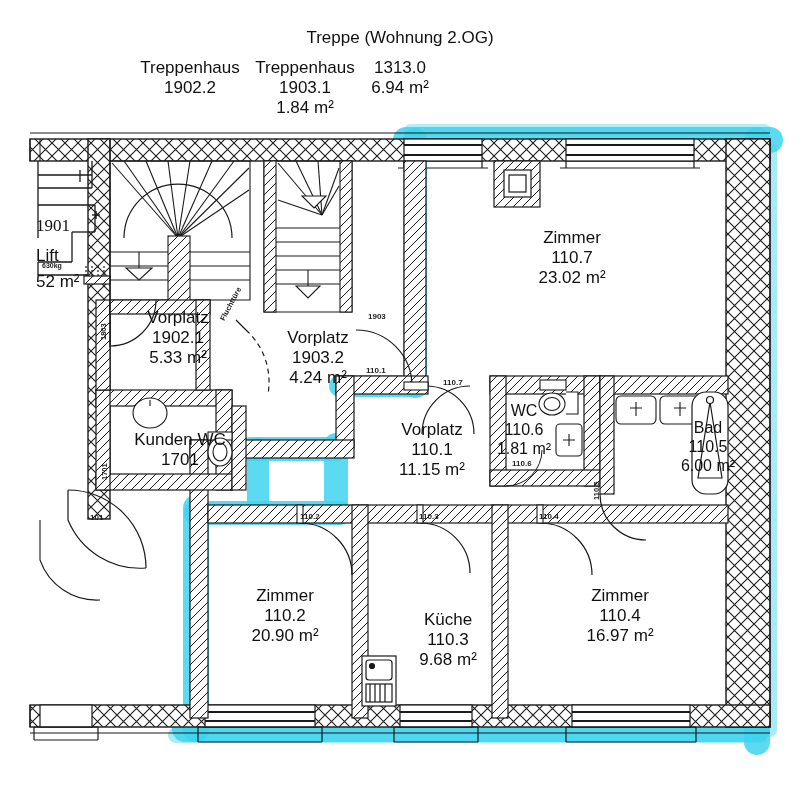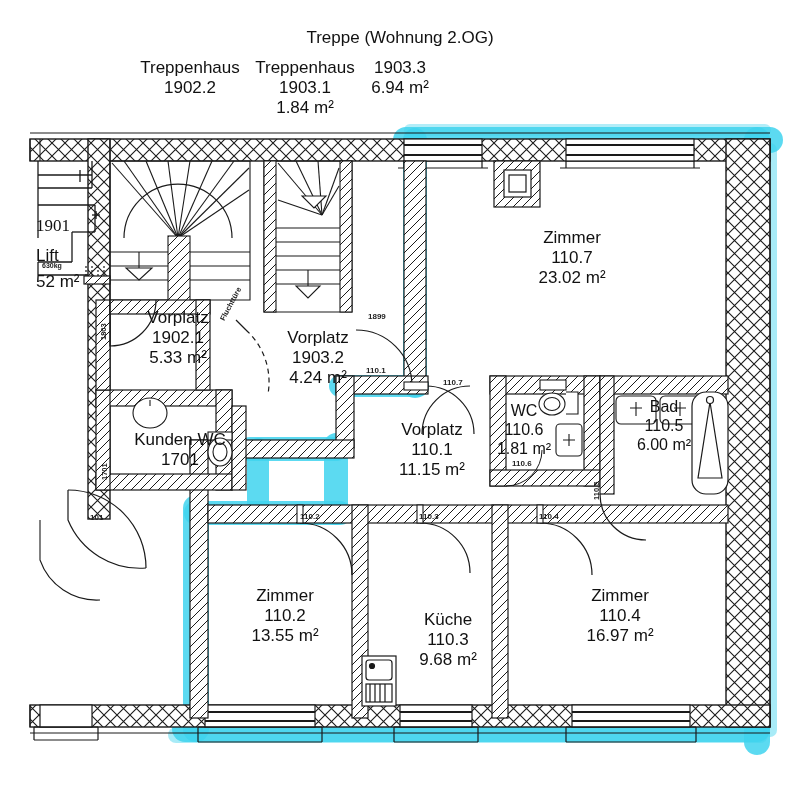--- a/index.html
+++ b/index.html
@@ -316,21 +316,21 @@
     <path d="M30 705 L30 727"></path>
     <path d="M40 161 L40 139"></path>
     <path d="M110 161 L110 139"></path>
   </g>
 </svg>
 
 <div class="lbl hdr" style="left:280px;top:28px;width:240px;">
   <span class="l">Treppe (Wohnung 2.OG)</span>
 </div>
 <div class="lbl hdr" style="left:325px;top:58px;width:150px;">
-  <span class="l">1903.3</span>
+  <span class="l">1313.0</span>
   <span class="l">6.94 m²</span>
 </div>
 
 <div class="lbl hdr" style="left:110px;top:58px;width:160px;">
   <span class="l">Treppenhaus</span>
   <span class="l">1902.2</span>
 </div>
 
 <div class="lbl hdr" style="left:225px;top:58px;width:160px;">
   <span class="l">Treppenhaus</span>
@@ -371,45 +371,45 @@
   <span class="l">110.1</span>
   <span class="l">11.15 m²</span>
 </div>
 
 <div class="lbl mid" style="left:485px;top:402px;width:78px;">
   <span class="l">WC</span>
   <span class="l">110.6</span>
   <span class="l">1.81 m²</span>
 </div>
 
-<div class="lbl mid" style="left:614px;top:398px;width:100px;">
+<div class="lbl mid" style="left:614px;top:419px;width:100px;padding-left:44px;">
   <span class="l">Bad</span>
   <span class="l">110.5</span>
   <span class="l">6.00 m²</span>
 </div>
 
 <div class="lbl big" style="left:215px;top:586px;width:140px;">
   <span class="l">Zimmer</span>
   <span class="l">110.2</span>
-  <span class="l">13.55 m²</span>
+  <span class="l">20.90 m²</span>
 </div>
 
 <div class="lbl big" style="left:390px;top:610px;width:116px;">
   <span class="l">Küche</span>
   <span class="l">110.3</span>
   <span class="l">9.68 m²</span>
 </div>
 
 <div class="lbl big" style="left:550px;top:586px;width:140px;">
   <span class="l">Zimmer</span>
   <span class="l">110.4</span>
   <span class="l">16.97 m²</span>
 </div>
 
-<div class="tiny" style="left:368px;top:312px;">1899</div>
+<div class="tiny" style="left:368px;top:312px;">1903</div>
 <div class="tiny" style="left:366px;top:366px;">110.1</div>
 <div class="tiny" style="left:443px;top:378px;">110.7</div>
 <div class="tiny" style="left:512px;top:459px;">110.6</div>
 <div class="tiny" style="left:300px;top:512px;">110.2</div>
 <div class="tiny" style="left:419px;top:512px;">110.3</div>
 <div class="tiny" style="left:539px;top:512px;">110.4</div>
 <div class="tiny" style="left:90px;top:513px;">101</div>
 
 <div class="vtiny" style="left:100px;top:480px;">1701</div>
 <div class="vtiny" style="left:99px;top:340px;">1803</div>

